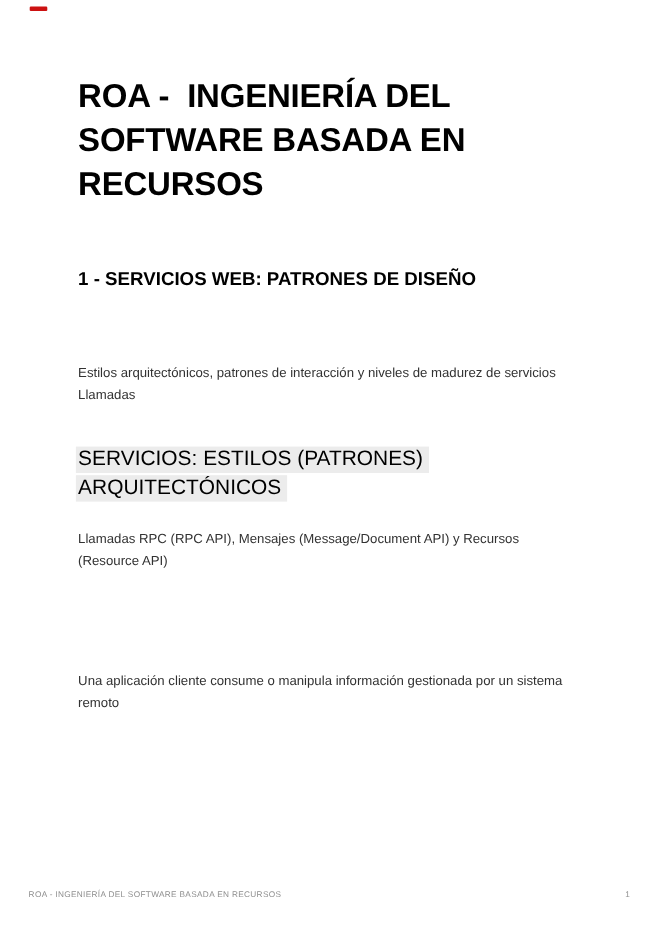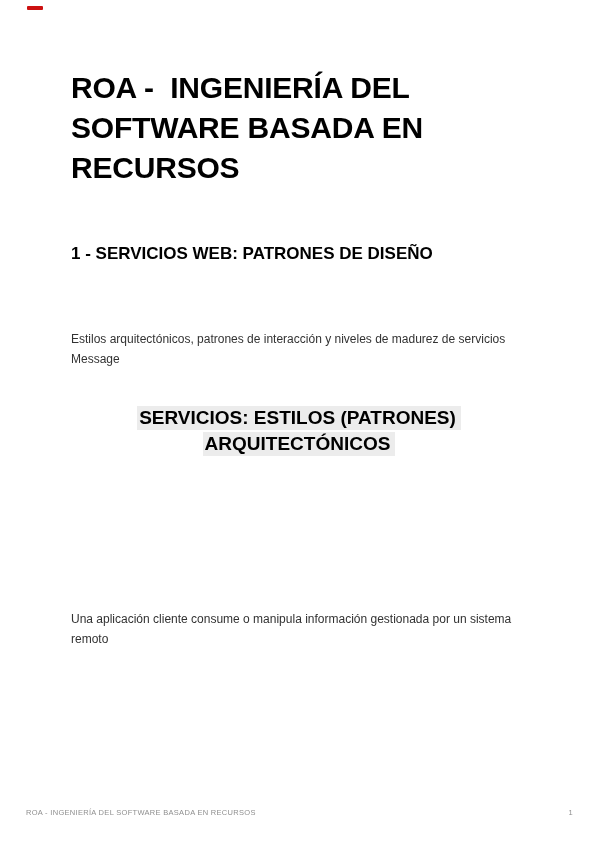--- a/index.html
+++ b/index.html
@@ -36,23 +36,22 @@
     top:239px;
     font-size:17px;line-height:30px;font-weight:bold;
     color:var(--heading-color);
   }
   .body-p{
     font-size:12px;line-height:20px;
     color:var(--body-color);
   }
   .p-intro{top:329px;}
   .h2{
-    font-size:19px;line-height:26px;font-weight:bold;
+    font-size:19px;line-height:26px;font-weight:normal;
     color:var(--heading-color);
-    text-align:center;
   }
   .h2-a{top:405px;}
   .h2-a .hl{
     background:var(--highlight-bg);
     padding:1px 5px 2px 2px;
     margin-left:-2px;
     -webkit-box-decoration-break:clone;
     box-decoration-break:clone;
   }
   .p-llamadas{top:480px;}
@@ -71,24 +70,25 @@
 <body>
 
 <div class="page">
 
   <div class="red-mark"></div>
 
   <h1 class="abs doc-title">ROA -  INGENIERÍA DEL SOFTWARE BASADA EN RECURSOS</h1>
 
   <h2 class="abs h1">1 - SERVICIOS WEB: PATRONES DE DISEÑO</h2>
 
-  <p class="abs body-p p-intro">Estilos arquitectónicos, patrones de interacción y niveles de madurez de servicios Message</p>
+  <p class="abs body-p p-intro">Estilos arquitectónicos, patrones de interacción y niveles de madurez de servicios Llamadas</p>
 
   <h3 class="abs h2 h2-a"><span class="hl">SERVICIOS: ESTILOS (PATRONES) ARQUITECTÓNICOS</span></h3>
 
+  <p class="abs body-p p-llamadas">Llamadas RPC (RPC API), Mensajes (Message/Document API) y Recursos (Resource API)</p>
 
 
   <p class="abs body-p p-una">Una aplicación cliente consume o manipula información gestionada por un sistema remoto</p>
 
 
   <div class="footer">
     <span>ROA - INGENIERÍA DEL SOFTWARE BASADA EN RECURSOS</span>
     <span>1</span>
   </div>
 

